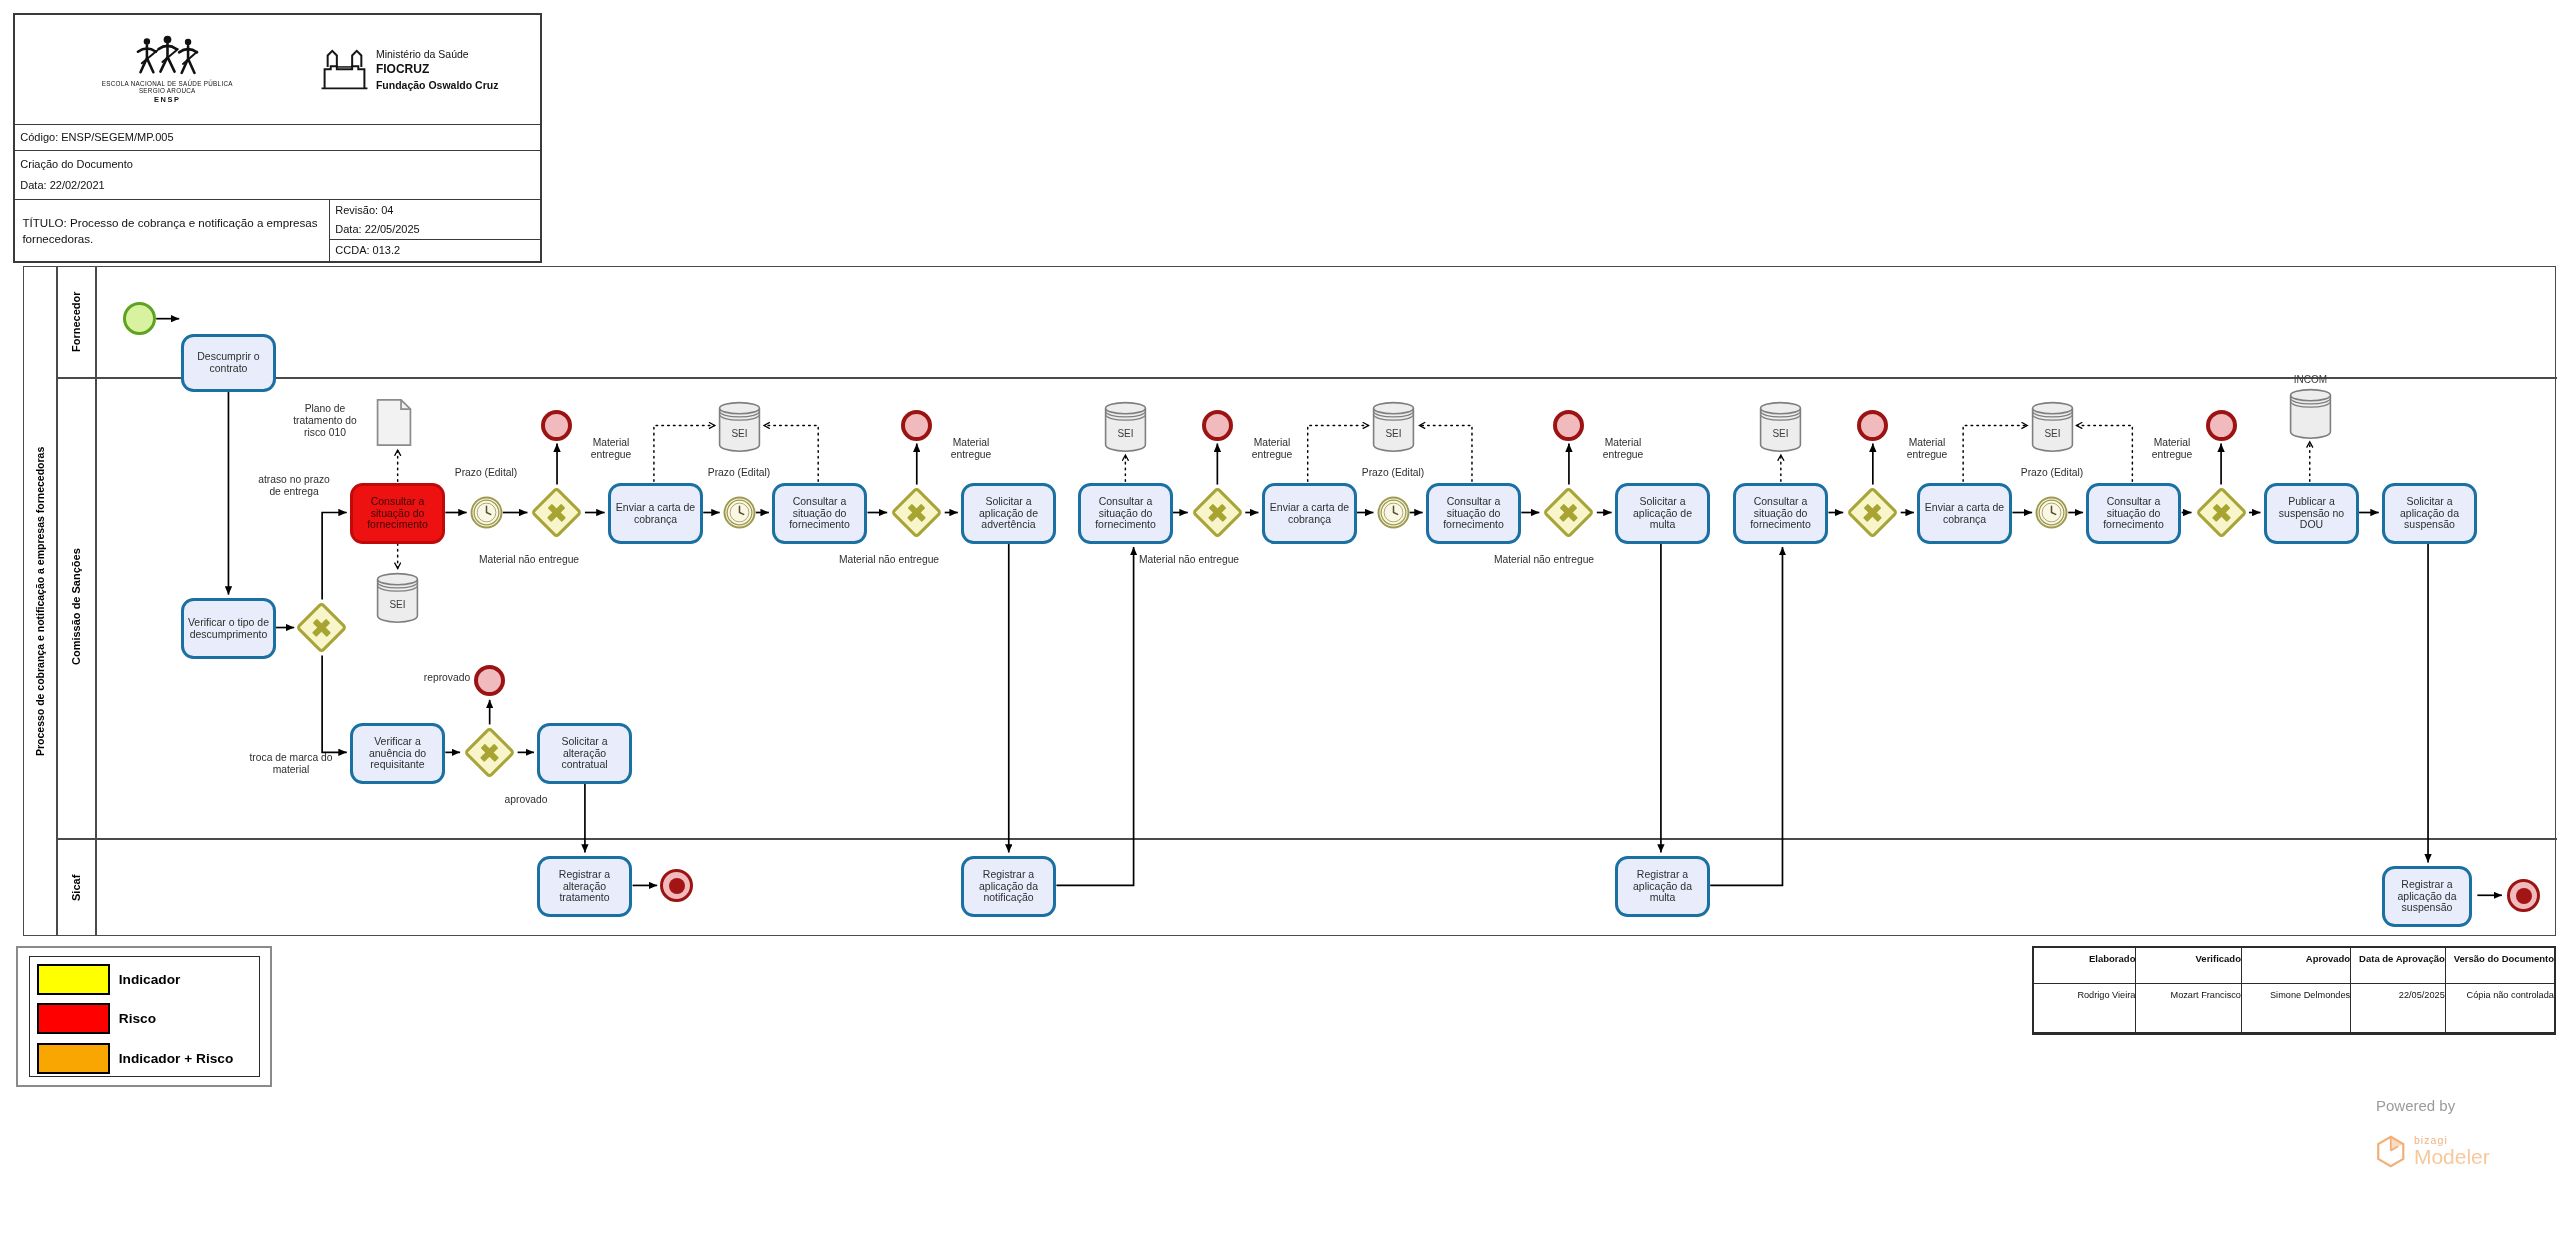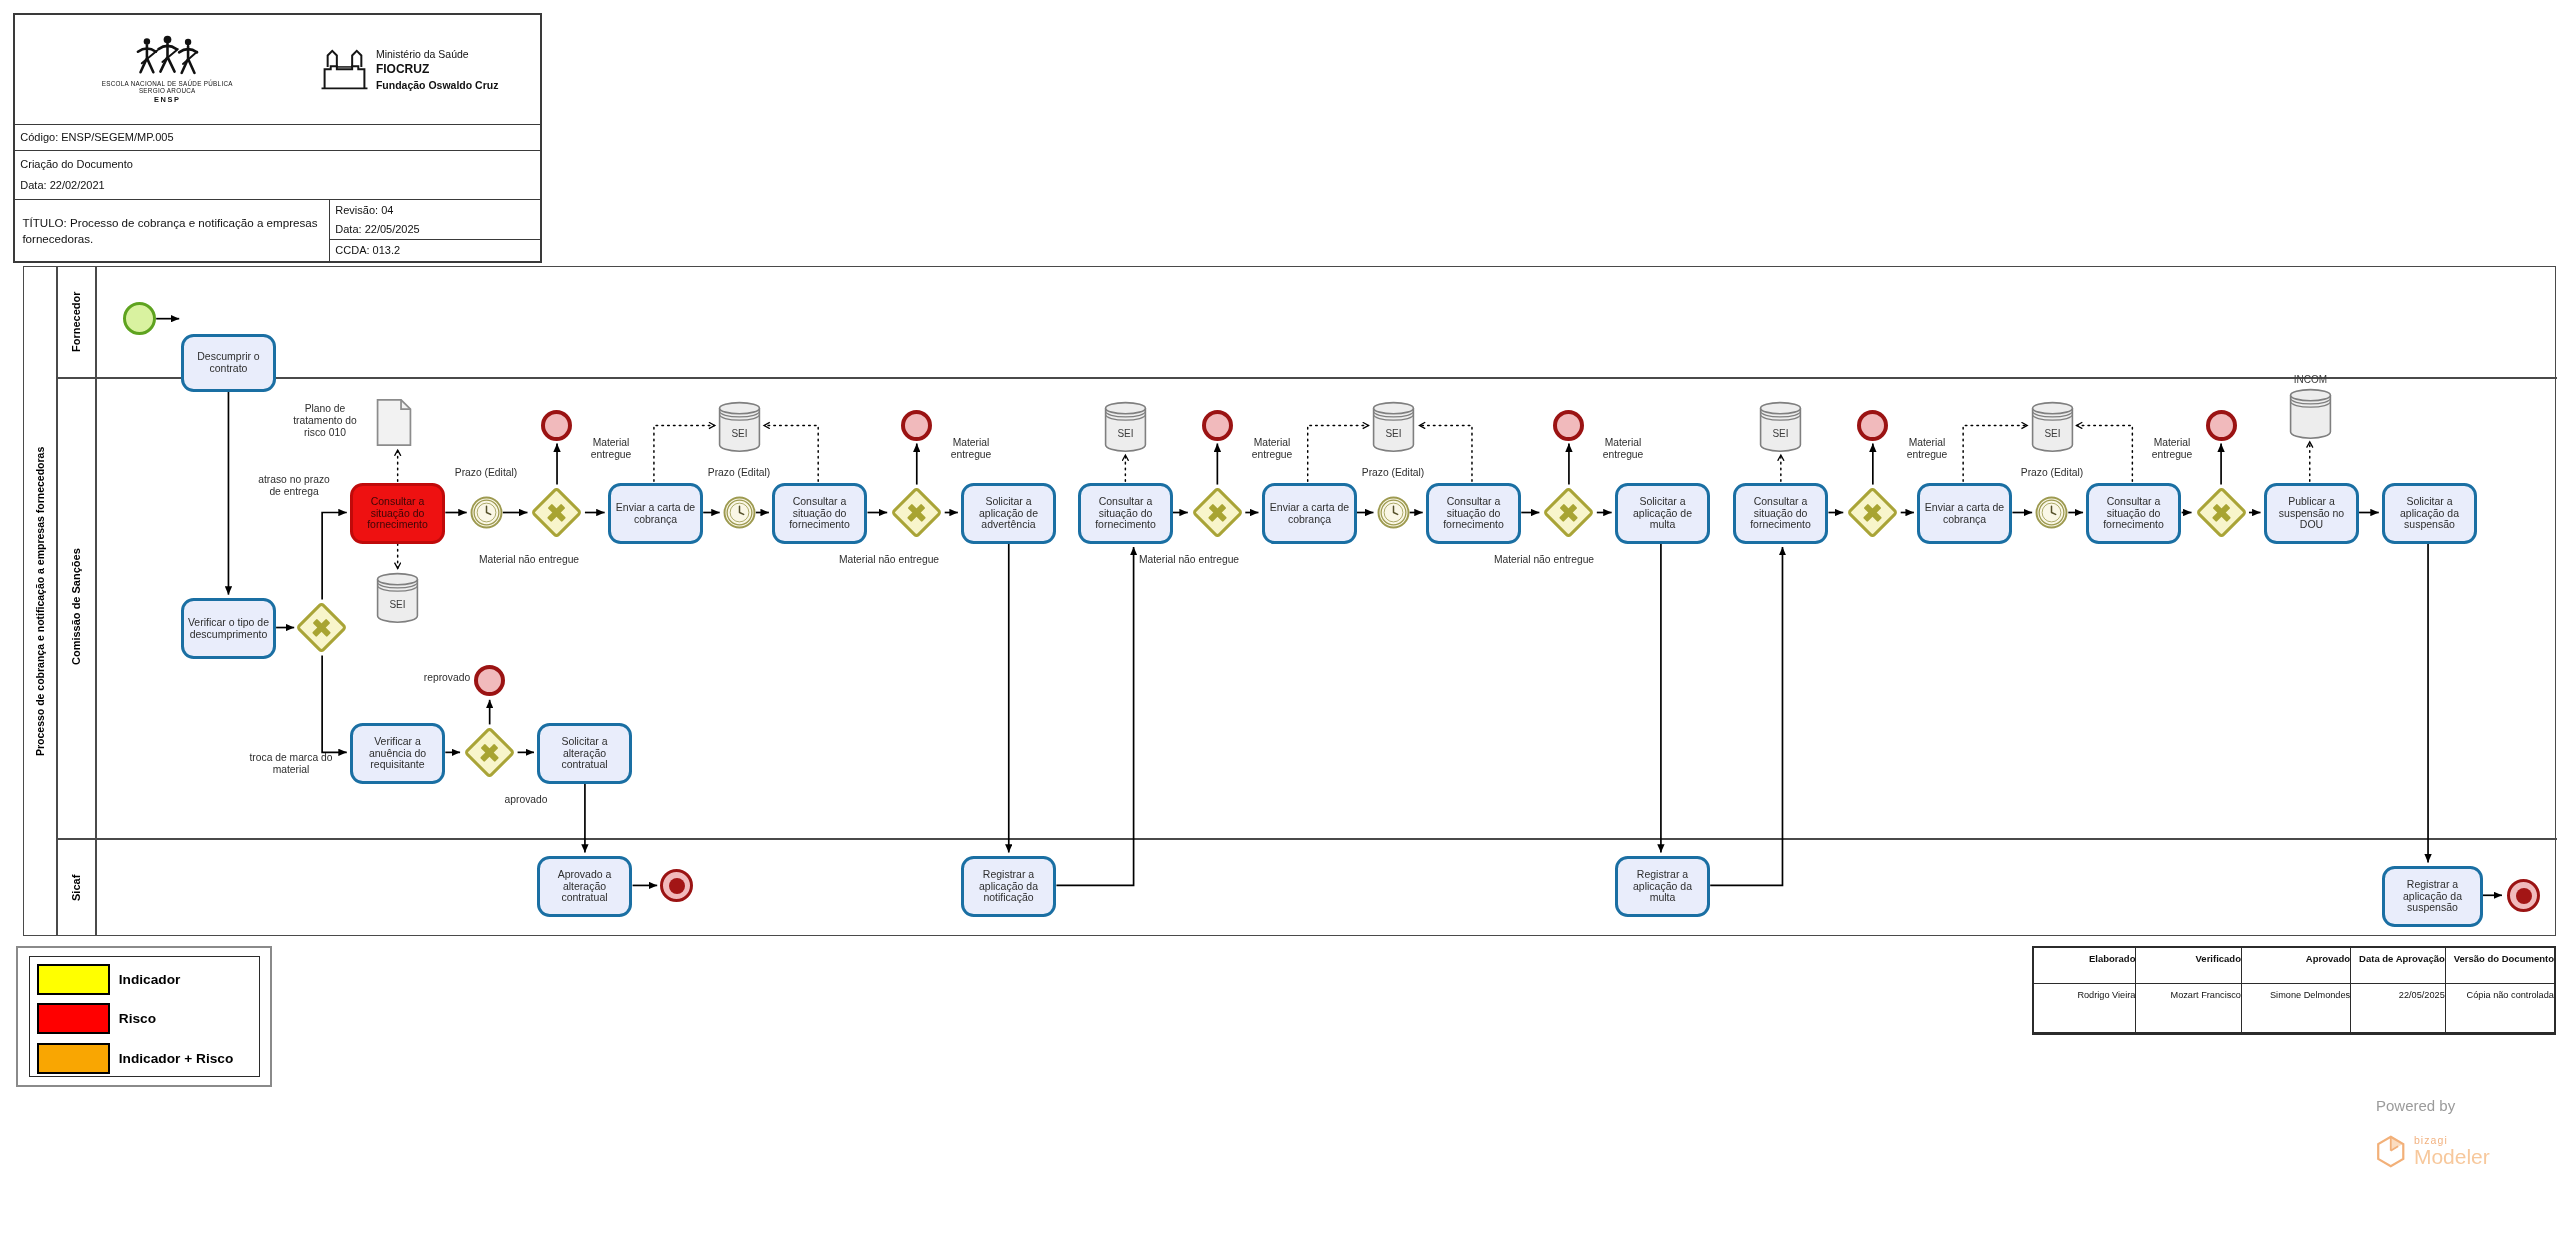--- a/index.html
+++ b/index.html
@@ -258,24 +258,24 @@
     <div class="task" style="left: 1262px; top: 483px; width: 95px; height: 61px;">Enviar a carta de cobrança</div>
     <div class="task" style="left: 1426px; top: 483px; width: 95px; height: 61px;">Consultar a situação do fornecimento</div>
     <div class="task" style="left: 1615px; top: 483px; width: 95px; height: 61px;">Solicitar a aplicação de multa</div>
     <div class="task" style="left: 1733px; top: 483px; width: 95px; height: 61px;">Consultar a situação do fornecimento</div>
     <div class="task" style="left: 1917px; top: 483px; width: 95px; height: 61px;">Enviar a carta de cobrança</div>
     <div class="task" style="left: 2086px; top: 483px; width: 95px; height: 61px;">Consultar a situação do fornecimento</div>
     <div class="task" style="left: 2264px; top: 483px; width: 95px; height: 61px;">Publicar a suspensão no DOU</div>
     <div class="task" style="left: 2382px; top: 483px; width: 95px; height: 61px;">Solicitar a aplicação da suspensão</div>
     <div class="task" style="left: 350px; top: 723px; width: 95px; height: 61px;">Verificar a anuência do requisitante</div>
     <div class="task" style="left: 537px; top: 723px; width: 95px; height: 61px;">Solicitar a alteração contratual</div>
-    <div class="task" style="left: 537px; top: 856px; width: 95px; height: 61px;">Aprovado a alteração contratual</div>
+    <div class="task" style="left: 537px; top: 856px; width: 95px; height: 61px;">Registrar a alteração tratamento</div>
     <div class="task" style="left: 961px; top: 856px; width: 95px; height: 61px;">Registrar a aplicação da notificação</div>
     <div class="task" style="left: 1615px; top: 856px; width: 95px; height: 61px;">Registrar a aplicação da multa</div>
-    <div class="task" style="left: 2382px; top: 866px; width: 101px; height: 61px;">Registrar a aplicação da suspensão</div>
+    <div class="task" style="left: 2382px; top: 866px; width: 90px; height: 61px;">Registrar a aplicação da suspensão</div>
     <div class="ev start" style="left: 123px; top: 302px; width: 33px; height: 33px;"></div>
     <div class="ev end" style="left: 541px; top: 410px; width: 31px; height: 31px;"></div>
     <div class="ev end" style="left: 901px; top: 410px; width: 31px; height: 31px;"></div>
     <div class="ev end" style="left: 1202px; top: 410px; width: 31px; height: 31px;"></div>
     <div class="ev end" style="left: 1553px; top: 410px; width: 31px; height: 31px;"></div>
     <div class="ev end" style="left: 1857px; top: 410px; width: 31px; height: 31px;"></div>
     <div class="ev end" style="left: 2206px; top: 410px; width: 31px; height: 31px;"></div>
     <div class="ev end" style="left: 474px; top: 665px; width: 31px; height: 31px;"></div>
     <div class="ev terminate" style="left: 660px; top: 869px; width: 33px; height: 33px;">
       <div class="core"></div>

